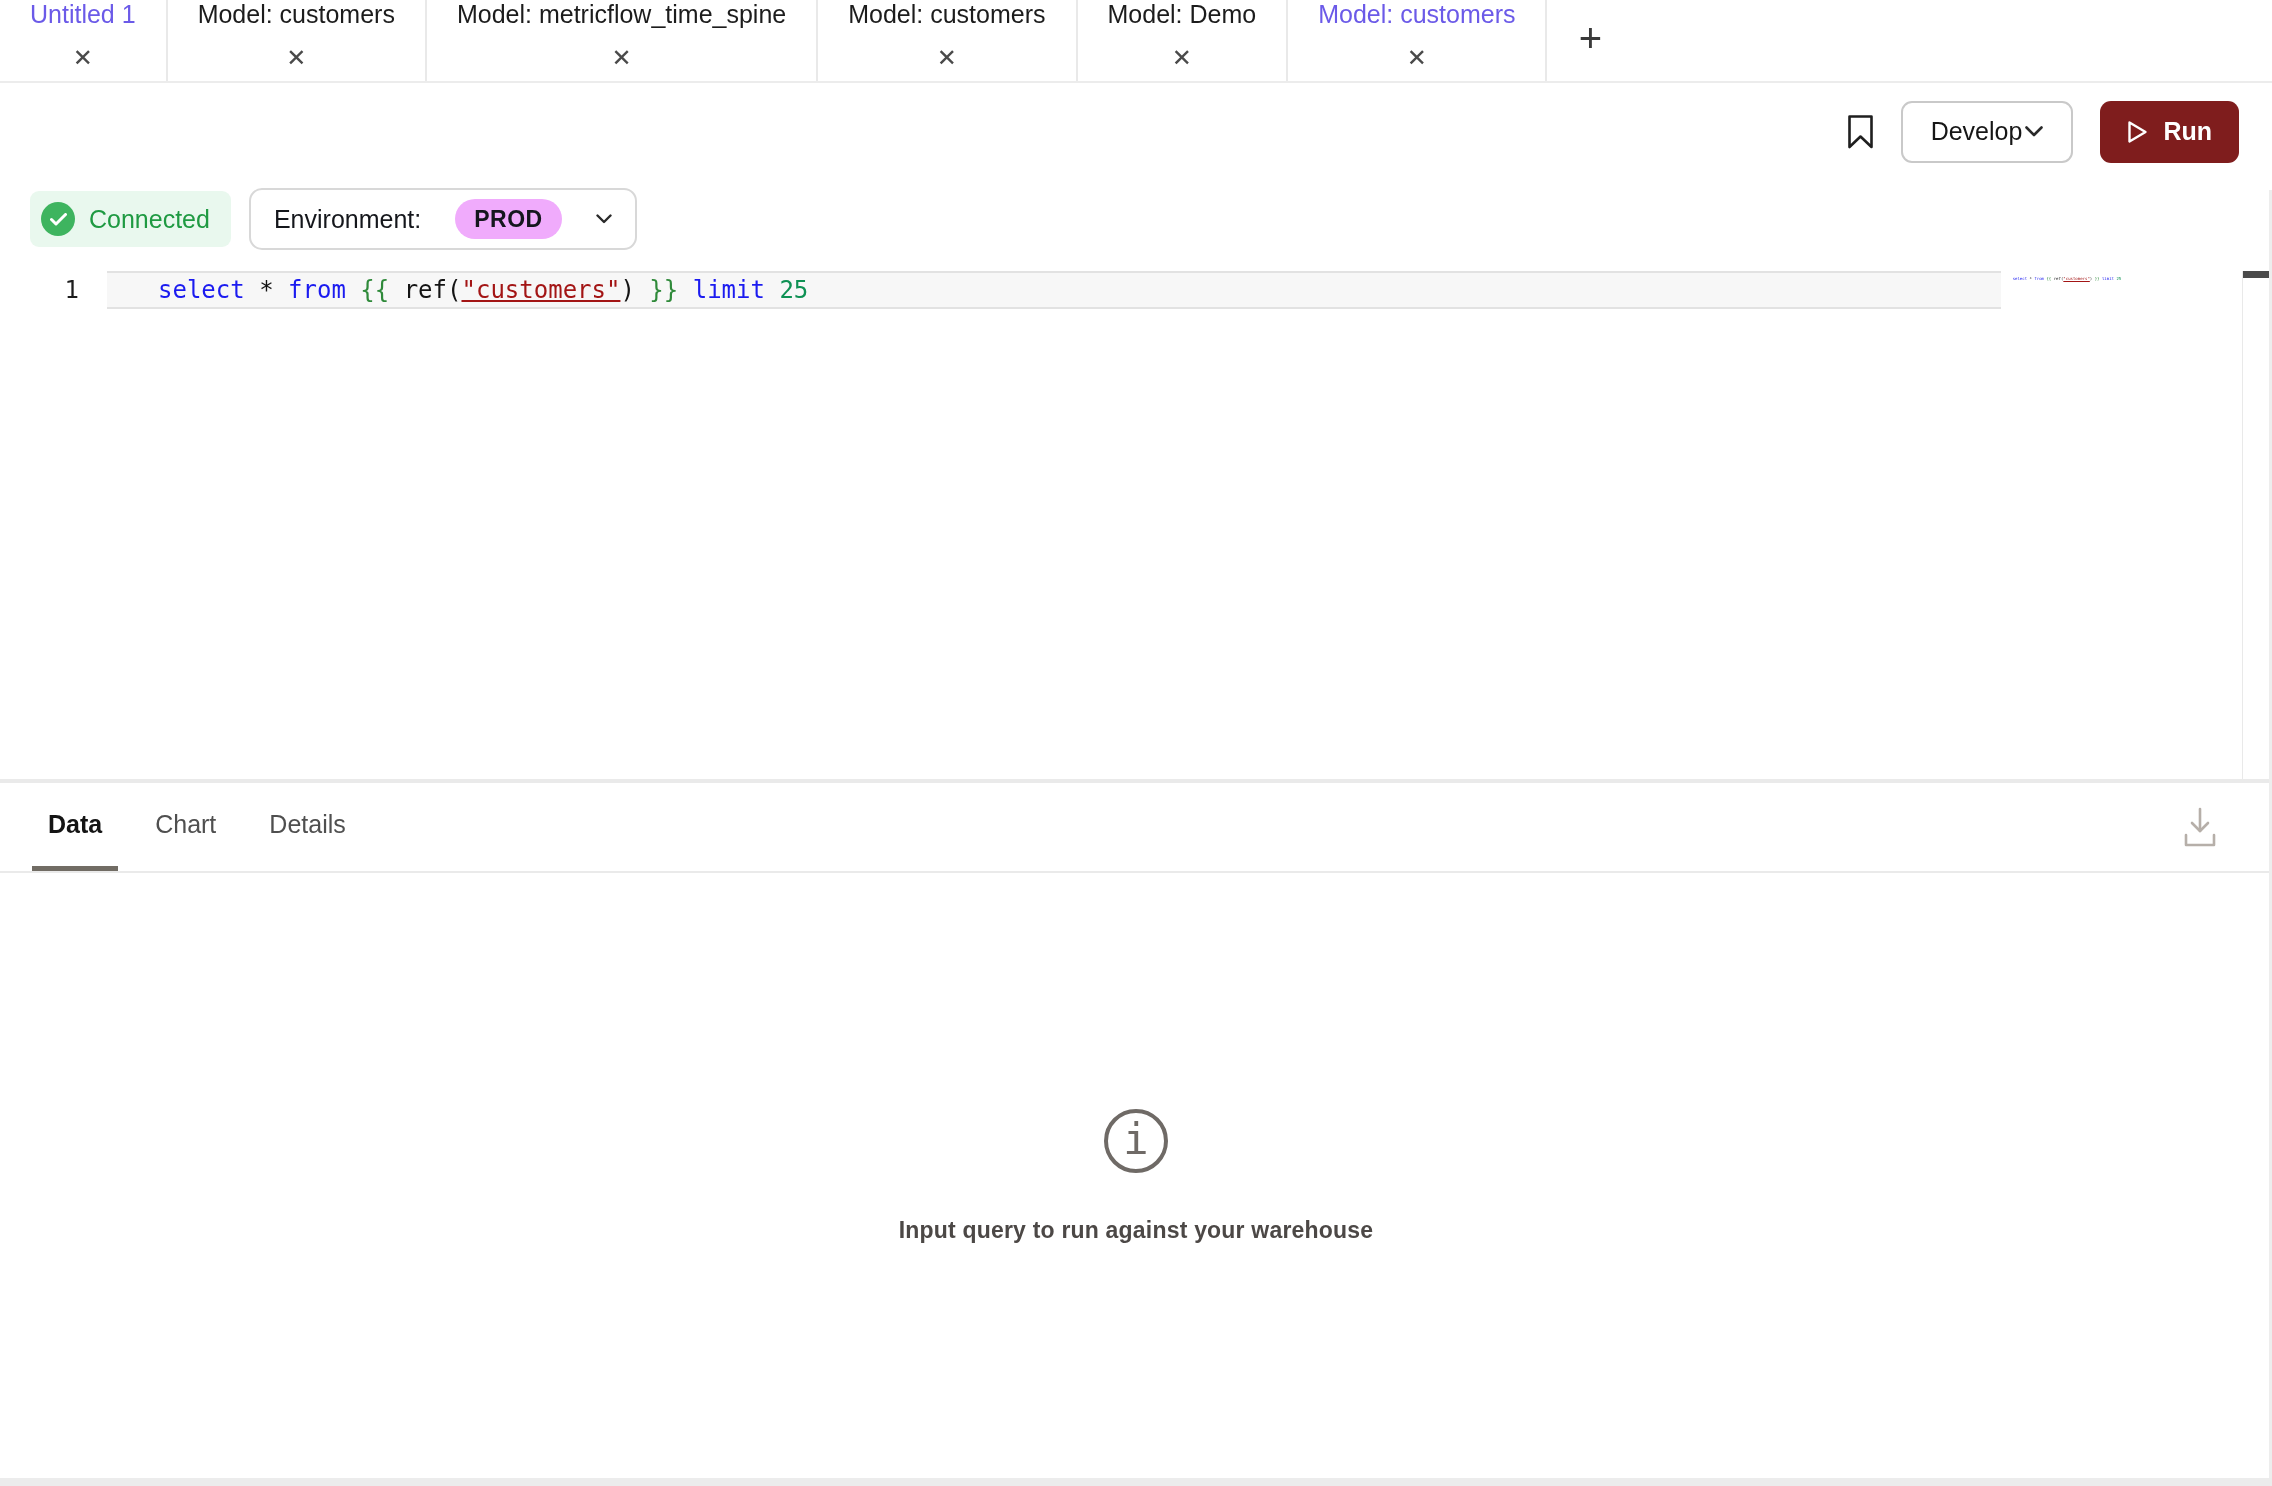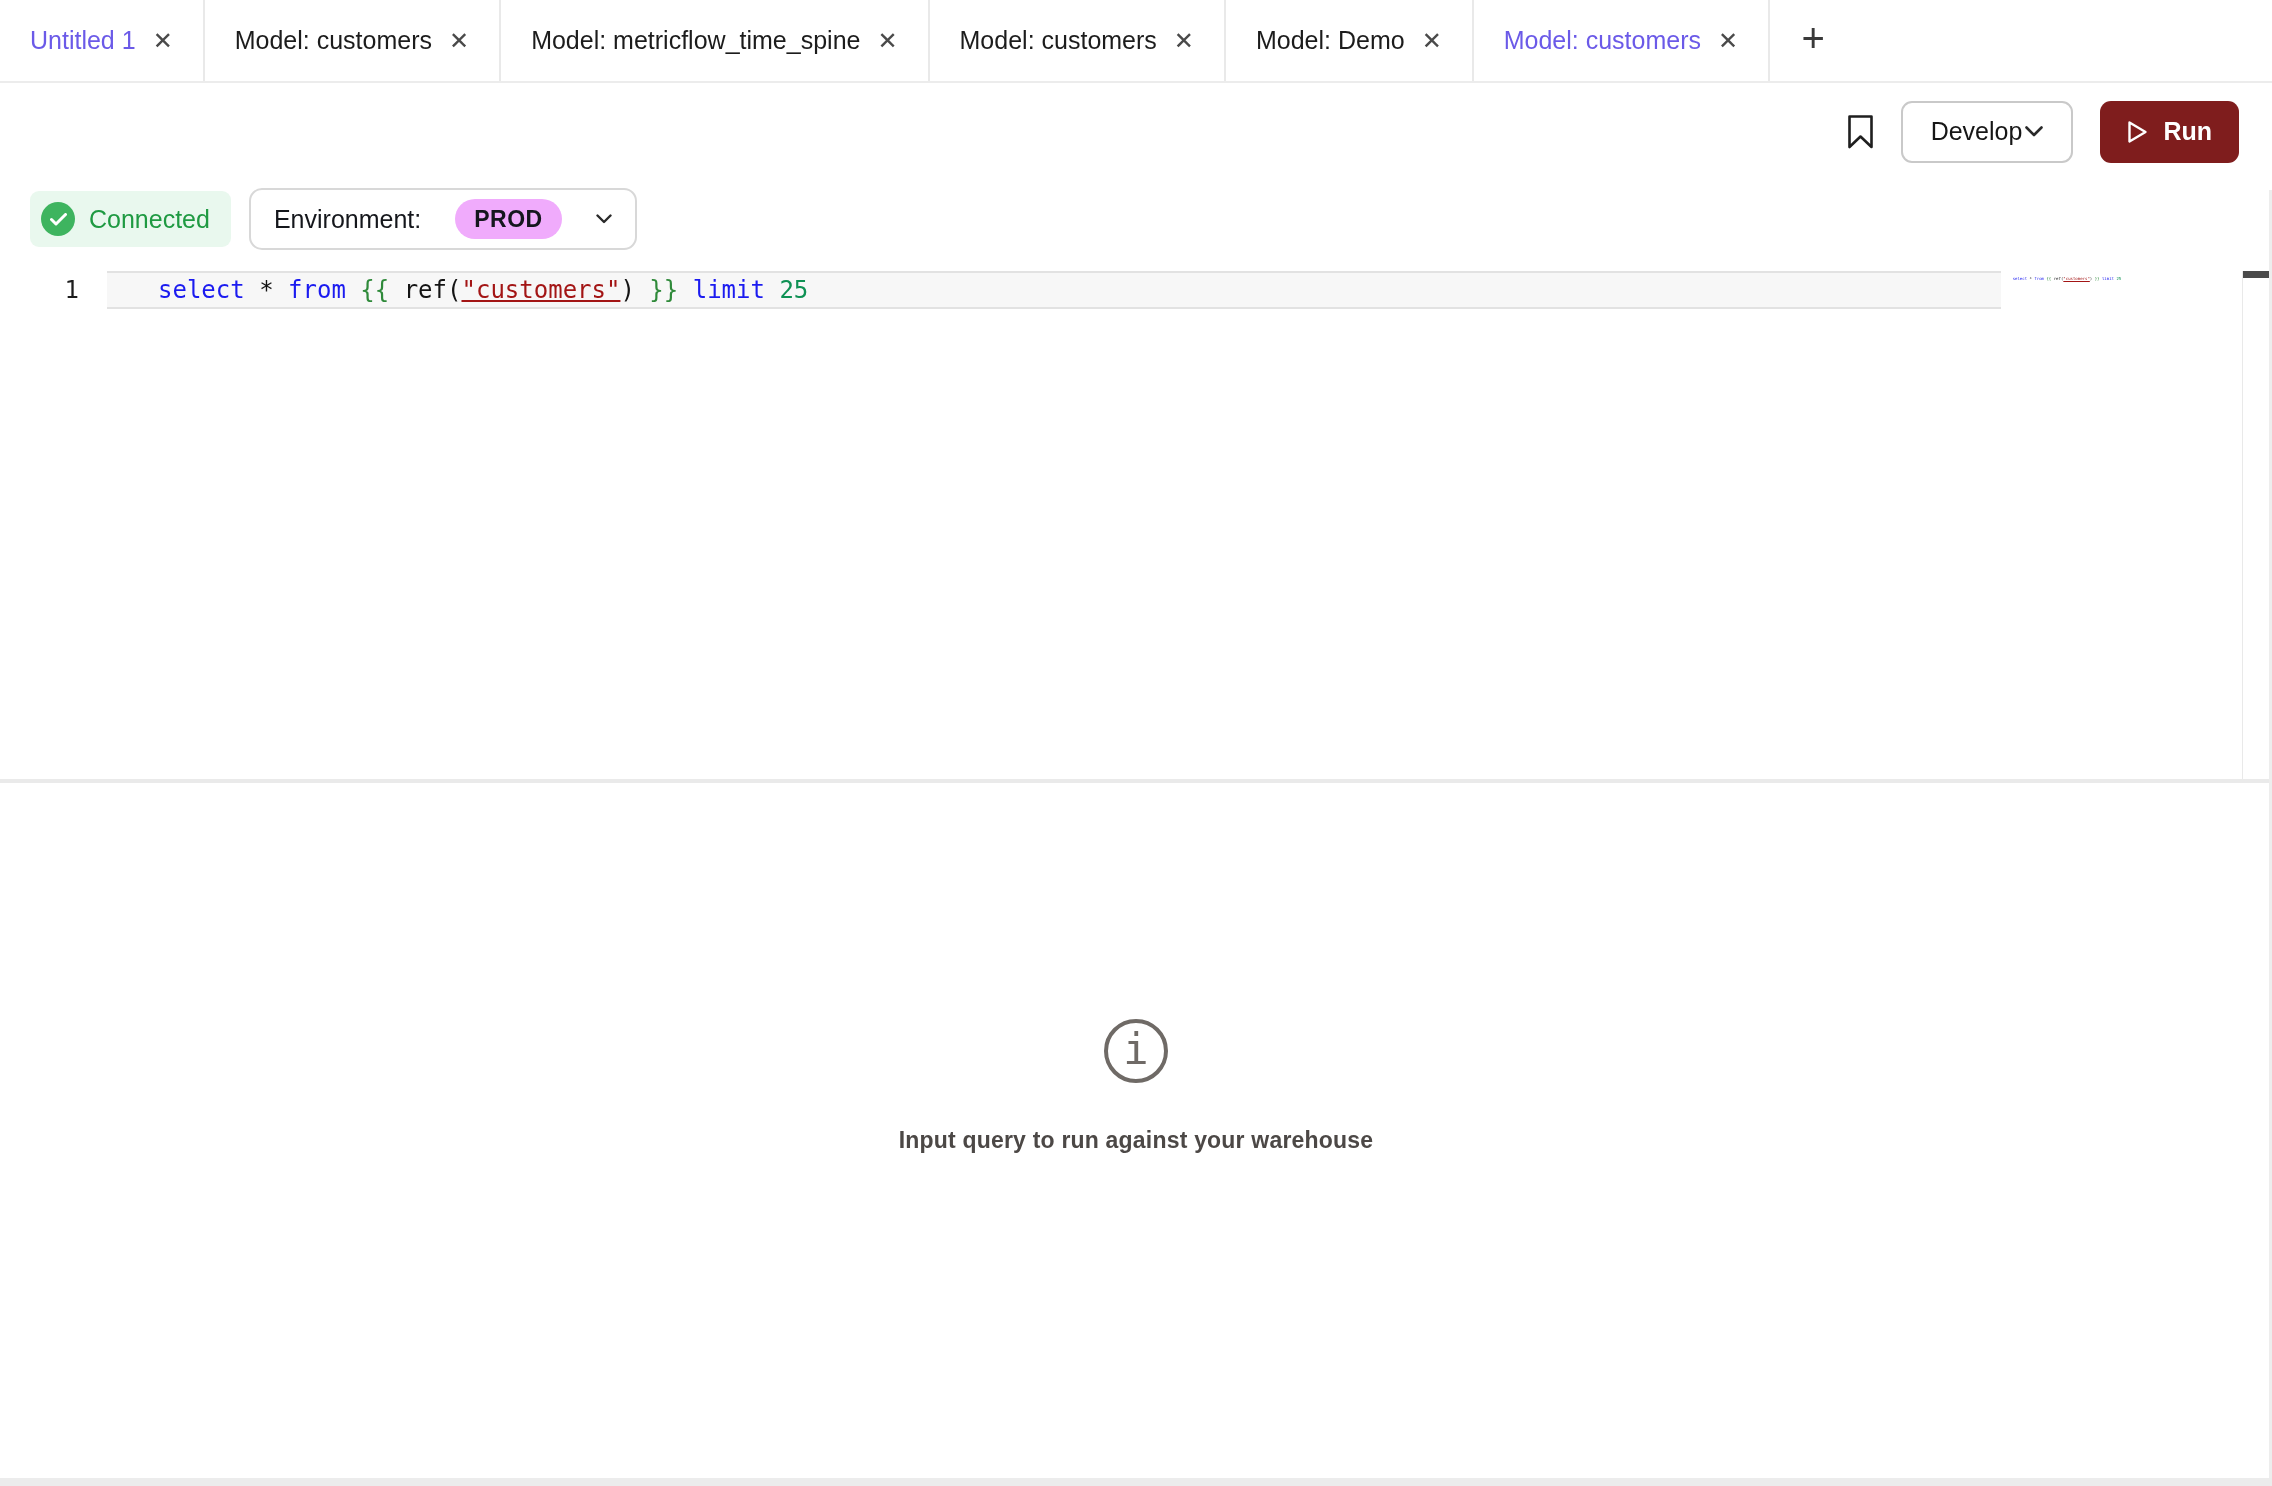--- a/index.html
+++ b/index.html
@@ -5,21 +5,21 @@
   * { box-sizing: border-box; }
   html,body { margin:0; padding:0; }
   body {
     width:2272px; height:1486px; overflow:hidden; position:relative;
     background:#ffffff; color:#1b1b1b;
     font-family:"Liberation Sans", sans-serif;
   }
 
   
   .tabbar { display:flex; height:83px; border-bottom:2px solid #ececec; align-items:stretch; background:#fff; }
-  .tab { display:flex; align-items:center; gap:17px; padding:0 30px; border-right:2px solid #e9e9e9; font-size:25px; color:#1c1c1c; cursor:pointer; white-space:nowrap; }
+  .tab { display:flex; align-items:center; gap:17px; padding:0 30px; border-right:2px solid #e9e9e9; font-size:25px; color:#1c1c1c; cursor:pointer; white-space:nowrap;flex-direction:column; }
   .tab.purple .tab-label { color:#6B5AE8; }
   .tab-close { font-size:24px; color:#4a4a4a; line-height:1; font-weight:300; }
   .tab-add { display:flex; align-items:center; justify-content:center; width:86px; font-size:40px; font-weight:300; color:#3a3a3a; cursor:pointer; }
   .tab-add span { margin-top:-4px; }
 
   
   .toolbar { height:97px; display:flex; align-items:center; justify-content:flex-end; padding-right:33px; gap:27px; background:#fff; }
   .icon-btn { background:none; border:none; padding:0; display:flex; align-items:center; cursor:pointer; }
   .develop-btn { display:flex; align-items:center; gap:3px; height:62px; padding:0 28px; border:2px solid #c9c9c9; border-radius:11px; background:#fff; font-size:25px; color:#161616; font-family:inherit; cursor:pointer; }
   .run-btn { display:flex; align-items:center; gap:15px; height:62px; padding:0 27px; border:none; border-radius:11px; background:#7f1d1d; color:#fff; font-size:25px; font-weight:600; font-family:inherit; cursor:pointer; }
@@ -159,20 +159,38 @@
     <span class="tok kw">select</span><span class="tok plain"> </span><span class="tok plain">*</span><span class="tok plain"> </span><span class="tok kw">from</span><span class="tok plain"> </span><span class="tok jinja">{{</span><span class="tok plain"> </span><span class="tok plain">ref</span><span class="tok plain">(</span><span class="tok str">"customers"</span><span class="tok plain">)</span><span class="tok plain"> </span><span class="tok jinja">}}</span><span class="tok plain"> </span><span class="tok kw">limit</span><span class="tok plain"> </span><span class="tok num">25</span>
   </div>
   <div class="vscrollbar">
     <div class="vthumb"></div>
   </div>
 </div>
 
 <div class="divider"></div>
 
 <div class="results">
+  <div class="rtabs">
+    <div class="rtab active">
+      <span>Data</span>
+    </div>
+    <div class="rtab">
+      <span>Chart</span>
+    </div>
+    <div class="rtab">
+      <span>Details</span>
+    </div>
+    <div class="download">
+      <svg width="36" height="44" viewBox="0 0 36 44" fill="none" stroke="currentColor" stroke-width="2.6" stroke-linecap="round" stroke-linejoin="round">
+        <path d="M18 4 V26"></path>
+        <path d="M10 18 L18 26 L26 18"></path>
+        <path d="M4 30 V40 H32 V30"></path>
+      </svg>
+    </div>
+  </div>
   <div class="empty">
     <div class="info-circle">
       <span>i</span>
     </div>
     <div class="empty-text">Input query to run against your warehouse</div>
   </div>
 </div>
 
 <div class="bottombar"></div>
 <div class="right-border"></div>

